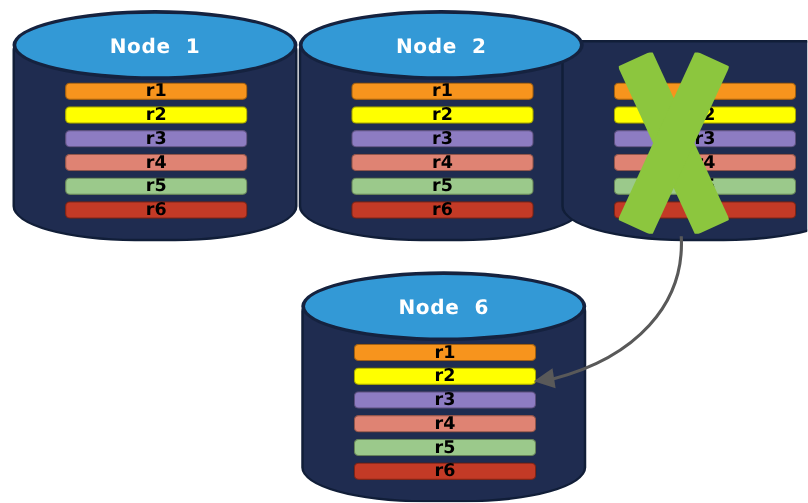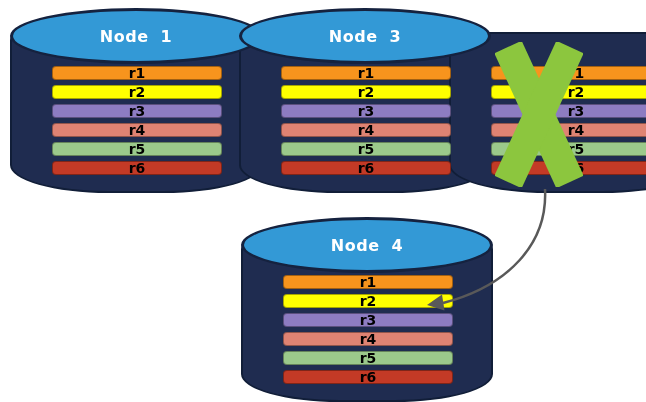--- a/index.html
+++ b/index.html
@@ -1,20 +1,20 @@
 <!DOCTYPE html>
 <html><head>
 <meta charset="utf-8">
 <style>
   html,body{margin:0;padding:0;background:#ffffff;}
   .canvas{
     position:relative;width:646px;height:402px;background:#ffffff;overflow:hidden;
     font-family:"DejaVu Sans","Liberation Sans",sans-serif;
   }
-  .node{position:absolute;width:228px;height:185px;padding-left:24px;}
+  .node{position:absolute;width:228px;height:185px;}
   .cyl-body{
     position:absolute;left:0;right:0;top:24px;bottom:0;
     border:2px solid #111E38;
     border-radius:10px 10px 98px 98px / 8px 8px 28px 28px;
     z-index:1;
   }
   .cyl-top{
     position:absolute;left:0;right:0;top:0;height:50px;
     border:3px solid #15223F;
     border-radius:50%;
@@ -59,21 +59,21 @@
       <div class="bar" style="background-color: rgb(141, 124, 194);">r3</div>
       <div class="bar" style="background-color: rgb(223, 131, 115);">r4</div>
       <div class="bar" style="background-color: rgb(155, 201, 139);">r5</div>
       <div class="bar" style="background-color: rgb(195, 58, 38);">r6</div>
     </div>
   </div>
 
   <div class="node" style="left:239px;top:8px">
     <div class="cyl-body" style="background-color: rgb(31, 44, 80);"></div>
     <div class="cyl-top" style="background-color: rgb(51, 153, 214);">
-      <span class="node-title">Node 3</span>
+      <span class="node-title">Node 2</span>
     </div>
     <div class="bars">
       <div class="bar" style="background-color: rgb(247, 148, 29);">r1</div>
       <div class="bar" style="background-color: rgb(255, 255, 0);">r2</div>
       <div class="bar" style="background-color: rgb(141, 124, 194);">r3</div>
       <div class="bar" style="background-color: rgb(223, 131, 115);">r4</div>
       <div class="bar" style="background-color: rgb(155, 201, 139);">r5</div>
       <div class="bar" style="background-color: rgb(195, 58, 38);">r6</div>
     </div>
   </div>
@@ -90,21 +90,21 @@
     </div>
     <svg class="x-mark" viewBox="0 0 88 145">
       <line x1="13" y1="5" x2="75" y2="140" stroke-width="30" stroke-linecap="butt" stroke="#8CC63E"></line>
       <line x1="75" y1="5" x2="13" y2="140" stroke-width="30" stroke-linecap="butt" stroke="#8CC63E"></line>
     </svg>
   </div>
 
   <div class="node" style="left:241px;top:217px">
     <div class="cyl-body" style="background-color: rgb(31, 44, 80);"></div>
     <div class="cyl-top" style="background-color: rgb(51, 153, 214);">
-      <span class="node-title">Node 4</span>
+      <span class="node-title">Node 6</span>
     </div>
     <div class="bars">
       <div class="bar" style="background-color: rgb(247, 148, 29);">r1</div>
       <div class="bar" style="background-color: rgb(255, 255, 0);">r2</div>
       <div class="bar" style="background-color: rgb(141, 124, 194);">r3</div>
       <div class="bar" style="background-color: rgb(223, 131, 115);">r4</div>
       <div class="bar" style="background-color: rgb(155, 201, 139);">r5</div>
       <div class="bar" style="background-color: rgb(195, 58, 38);">r6</div>
     </div>
   </div>

